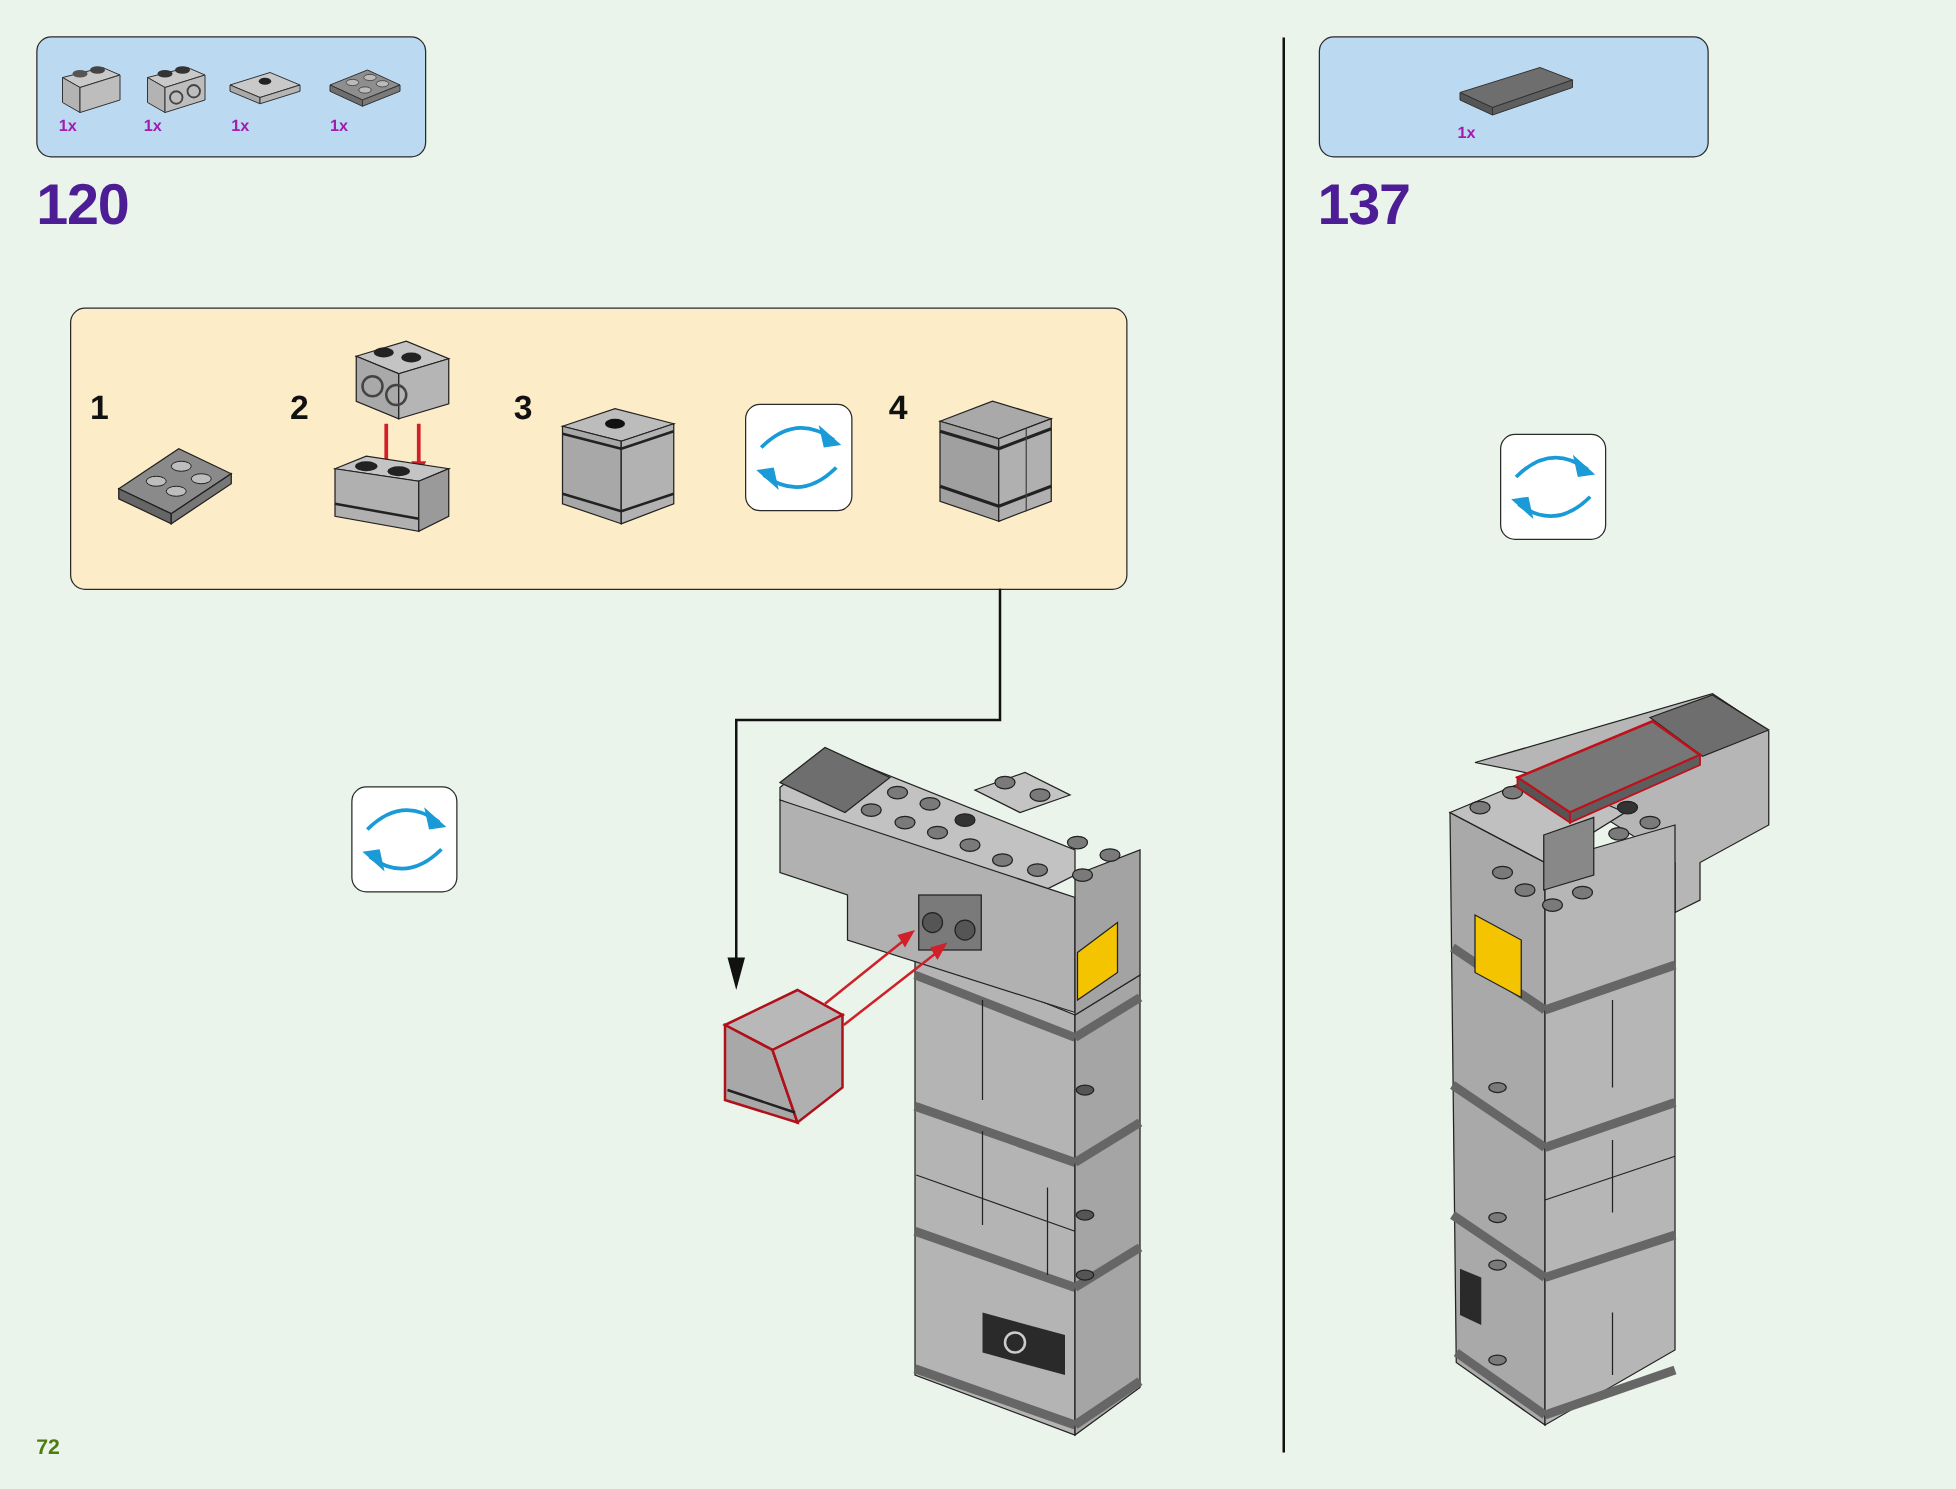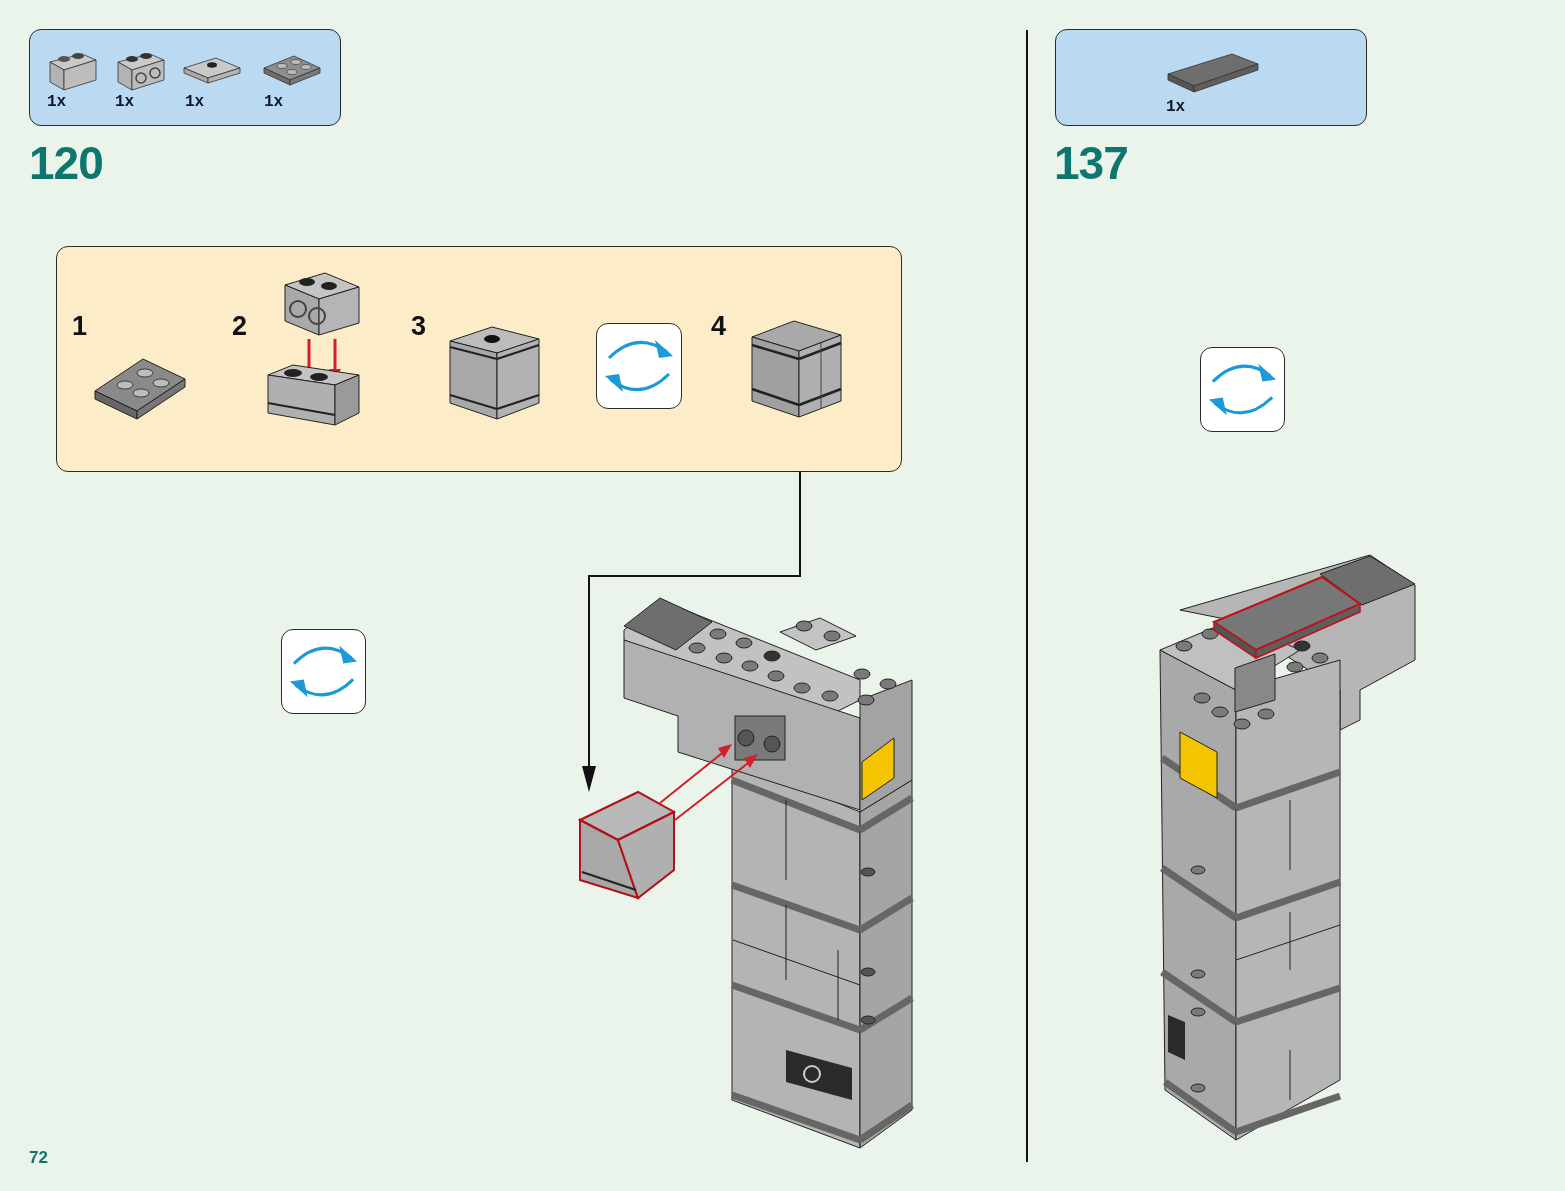--- a/index.html
+++ b/index.html
@@ -1,24 +1,24 @@
 <!DOCTYPE html>
 <html><head>
 <meta charset="utf-8">
 <style>
   html,body{margin:0;padding:0;}
   body{width:1565px;height:1191px;background:#eaf4ea;position:relative;overflow:hidden;font-family:"Liberation Sans",sans-serif;}
   .abs{position:absolute;}
   .parts-box{background:#bcd9f2;border:1.5px solid #2a2a2a;border-radius:12px;}
-  .qty{position:absolute;font-weight:bold;font-size:16px;color:#0f172a;font-family:Liberation Mono, monospace;}
-  .step-num{position:absolute;font-weight:bold;font-size:46px;color:#0f766e;letter-spacing:-1px;}
+  .qty{position:absolute;font-weight:bold;font-size:13px;color:#a21caf;}
+  .step-num{position:absolute;font-weight:bold;font-size:46px;color:#4c1d95;letter-spacing:-1px;}
   .sub-box{background:#fdecc8;border:1.5px solid #2a2a2a;border-radius:12px;}
   .sub-num{position:absolute;font-weight:bold;font-size:27px;color:#111;}
   .rotate-box{position:absolute;background:#fff;border:1.5px solid #2a2a2a;border-radius:12px;}
-  .page-num{position:absolute;font-weight:bold;font-size:17px;color:#0f766e;}
+  .page-num{position:absolute;font-weight:bold;font-size:17px;color:#4d7c0f;}
   svg{position:absolute;overflow:visible;}
 </style>
 </head>
 <body>
 
 <div class="abs parts-box" style="left:29px;top:29px;width:310px;height:95px;">
 
   <svg style="left:18px;top:14px;" width="50" height="50" viewBox="0 0 50 50">
     <polygon points="2,18 34,10 48,16 16,26" fill="#c9c9c9" stroke="#333" stroke-width="0.8"></polygon>
     <polygon points="2,18 16,26 16,46 2,38" fill="#b3b3b3" stroke="#333" stroke-width="0.8"></polygon>

